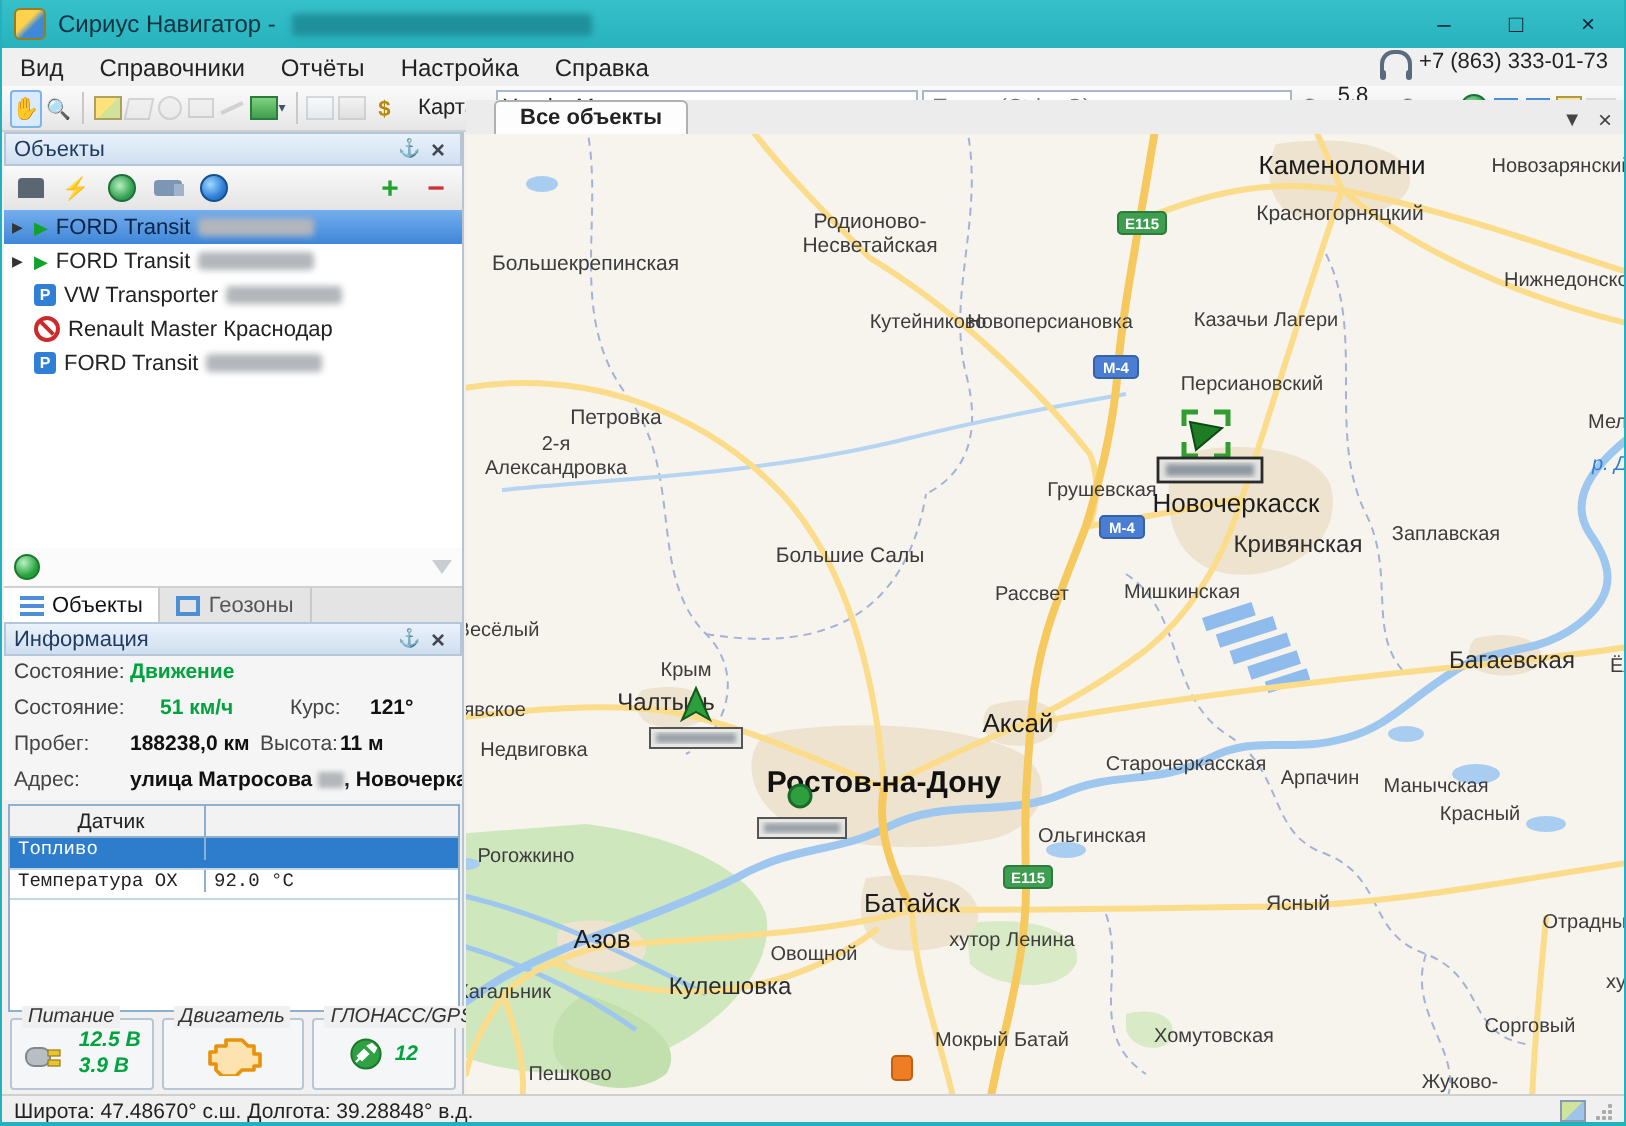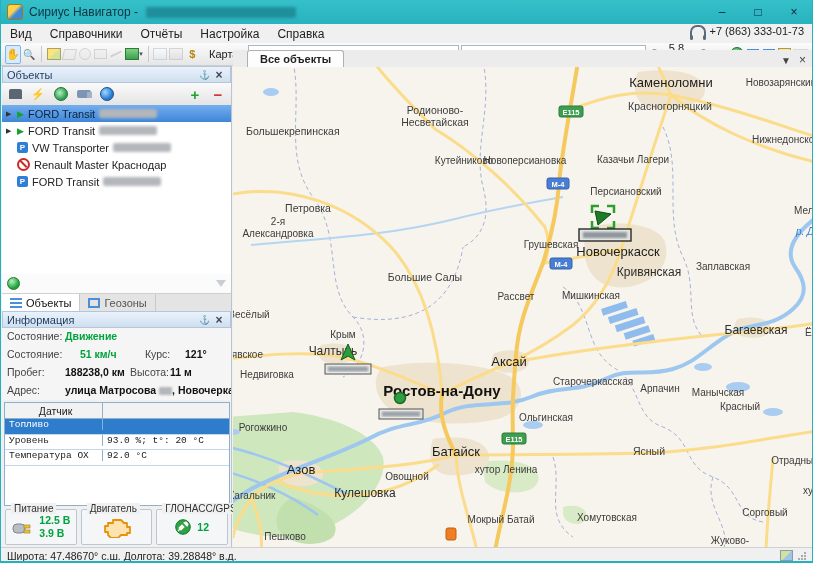--- a/index.html
+++ b/index.html
@@ -99,21 +99,21 @@
           font-family:"Liberation Mono","DejaVu Sans Mono",monospace;font-size:9.5px;}
   .shead{display:flex;height:15px;background:#f2f2f2;border-bottom:1px solid #8fb0cc;
          font-family:"Liberation Sans",sans-serif;font-size:10.5px;}
   .shead div{display:flex;align-items:center;justify-content:center;}
   .sc1{width:98px;border-right:1px solid #8fb0cc;box-sizing:border-box;padding-left:4px;}
   .sc2{flex:1;padding-left:4px;}
   .srow{display:flex;height:14.6px;border-bottom:1px solid #c4d6e6;align-items:flex-start;}
   .srow div{display:flex;align-items:center;}
   .srow.sel{background:#2e7ccc;color:#fff;}
   
-  .gauges{position:absolute;left:0;top:443px;width:100%;height:36px;display:flex;gap:4px;padding:0 3px;box-sizing:border-box;}
+  .gauges{position:absolute;left:0;top:443px;width:100%;height:36px;display:flex;gap:4px;padding:0 3px;box-sizing:border-box;font-style:italic;}
   .gbox{flex:1;border:1px solid #b9c6d4;border-radius:2px;position:relative;background:#f4f6f8;}
   .glab{position:absolute;left:5px;top:-7px;background:#f0f0f0;padding:0 3px;font-size:10px;color:#333;}
   .gin{position:absolute;inset:0;display:flex;align-items:center;justify-content:center;gap:6px;}
   .gval{color:#00a33e;font-weight:bold;font-size:10.5px;line-height:13px;}
   
   .statusbar{position:absolute;left:0;top:547px;width:100%;height:16px;background:#f0f0f0;border-top:1px solid #d0d0d0;
              display:flex;align-items:center;padding:0 6px;box-sizing:border-box;font-size:10.5px;color:#222;}
   .sbicon{margin-left:auto;width:11px;height:9px;background:linear-gradient(135deg,#cfe49a 50%,#9fc4ea 50%);border:1px solid #8a9ab0;}
   .grip{width:9px;height:9px;margin-left:4px;background:
         radial-gradient(circle at 2px 8px,#aaa 1px,transparent 1.2px),
@@ -352,24 +352,20 @@
         <span class="a-blur"></span><span>, Новочеркасск, гор…</span></span>
       </div>
     </div>
 
     <div class="stable">
       <div class="shead">
         <div class="sc1">Датчик</div>
       </div>
       <div class="srow sel">
         <div class="sc1">Топливо</div>
-      </div>
-      <div class="srow">
-        <div class="sc1">Уровень</div>
-          <div class="sc2">93.0 %; t°: 20 °C</div>
       </div>
       <div class="srow">
         <div class="sc1">Температура ОХ</div>
           <div class="sc2">92.0 °C</div>
       </div>
     </div>
 
     <div class="gauges">
       <div class="gbox">
         <span class="glab">Питание</span>

